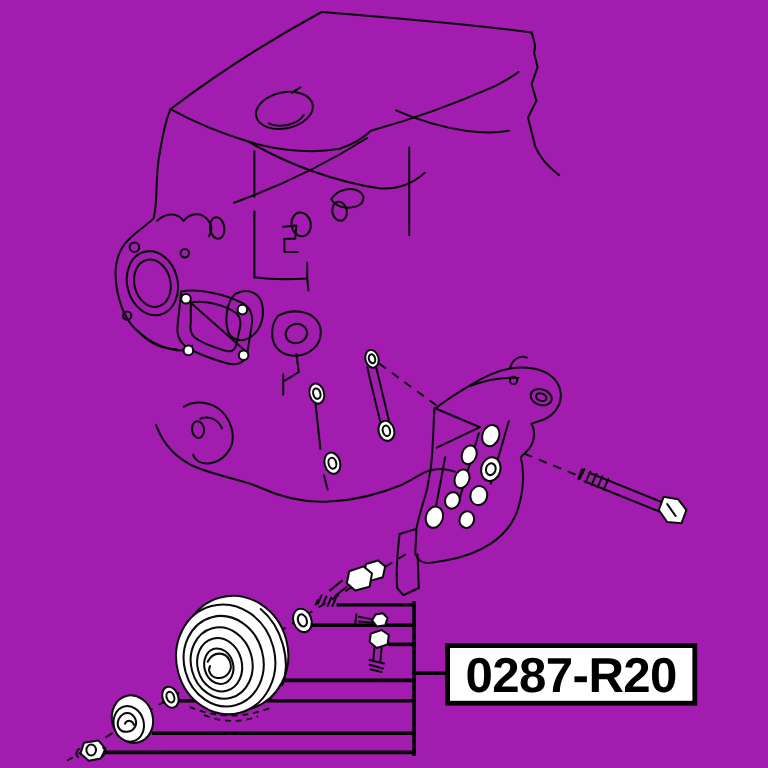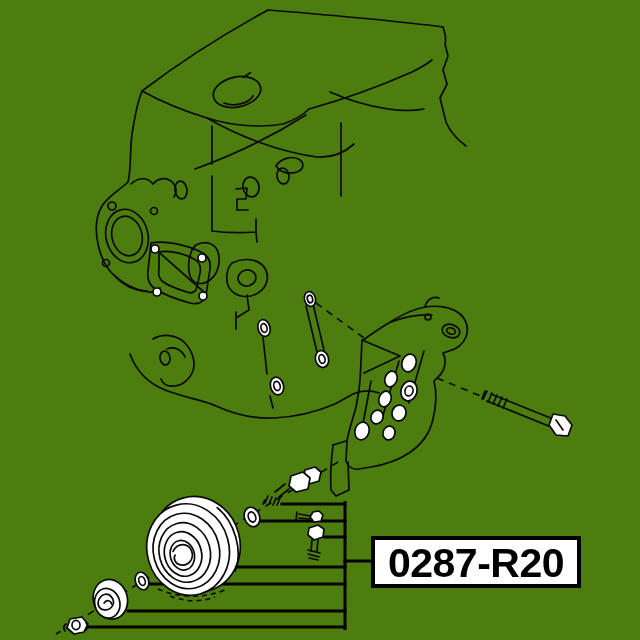--- a/index.html
+++ b/index.html
@@ -1,16 +1,16 @@
 <!DOCTYPE html>
 <html><head>
 <meta charset="utf-8">
 <style>
   html,body{margin:0;padding:0;background:#ffffff;}
-  .stage{position:relative;width:640px;height:640px;background:#4d7c0f;overflow:hidden;
+  .stage{position:relative;width:640px;height:640px;background:#a21caf;overflow:hidden;
          font-family:"Liberation Sans",sans-serif;}
   svg{position:absolute;left:0;top:0;display:block;}
   .ln{fill:none;stroke:#0a0a0a;stroke-width:1.7;stroke-linecap:round;stroke-linejoin:round;}
   .lnw{fill:#ffffff;stroke:#0a0a0a;stroke-width:1.7;stroke-linecap:round;stroke-linejoin:round;}
   .dash{fill:none;stroke:#0a0a0a;stroke-width:1.6;stroke-dasharray:7 6;stroke-linecap:butt;}
   .hdash{fill:none;stroke:#0a0a0a;stroke-width:1.5;stroke-dasharray:5 4;}
   .callout{fill:none;stroke:#000000;stroke-width:3;stroke-linecap:square;}
   .pn-box{fill:#ffffff;stroke:#000000;stroke-width:4;}
   .pn-text{font-family:"Liberation Sans",sans-serif;font-weight:bold;font-size:41px;
            fill:#000000;letter-spacing:-0.5px;}

